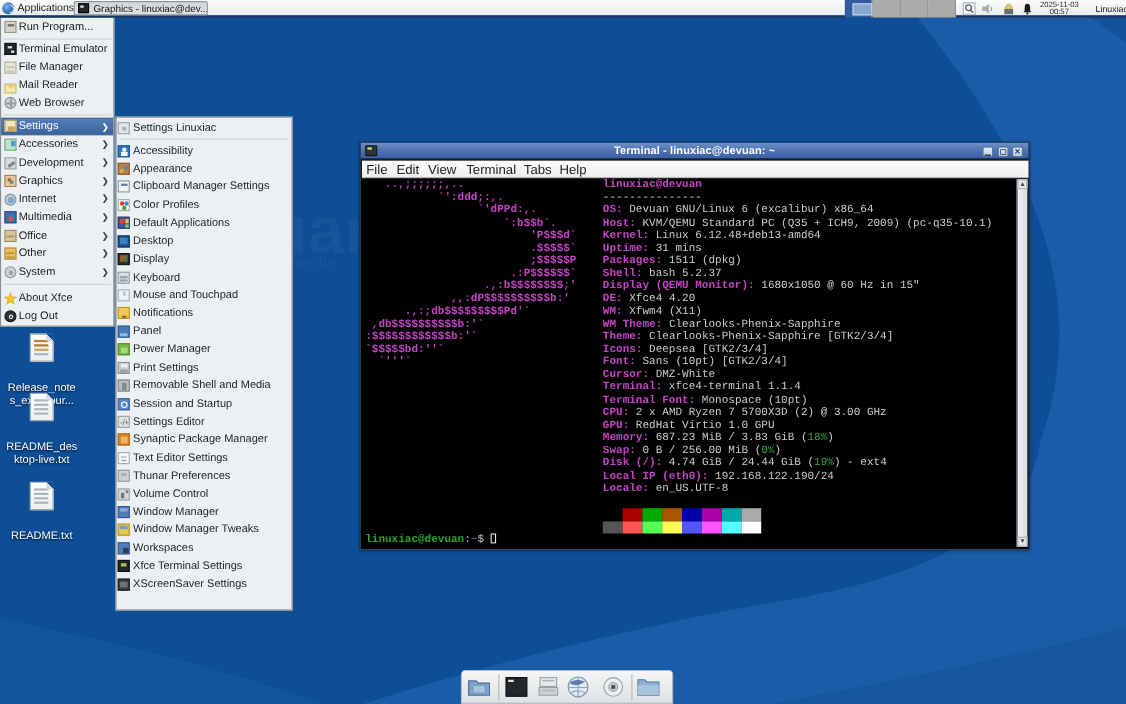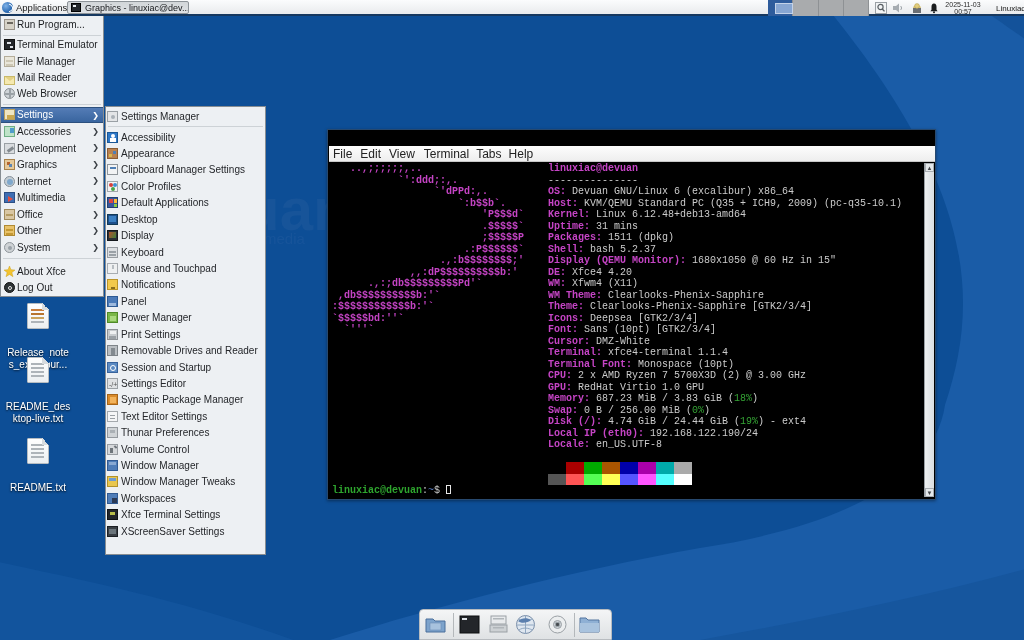--- a/index.html
+++ b/index.html
@@ -154,20 +154,27 @@
   <div class="sheet">
       <span class="l" style="top:5px"></span>
       <span class="l" style="top:9px"></span>
       <span class="l" style="top:13px"></span>
       <span class="l" style="top:17px"></span>
     </div>
   <div class="dlabel">README.txt</div>
 </div>
 
 <div id="win" class="abs">
+  <div id="titlebar">
+    <span class="wicon"></span>
+    <div id="title">Terminal - linuxiac@devuan: ~</div>
+    <span class="wbtn" style="right:32px">▁</span>
+      <span class="wbtn" style="right:18px">▢</span>
+      <span class="wbtn" style="right:5px">✕</span>
+  </div>
   <div id="menubar">
       <span>File</span>
       <span>Edit</span>
       <span>View</span>
       <span>Terminal</span>
       <span>Tabs</span>
       <span>Help</span>
     </div>
   <pre id="termtext"><span class="m">   ..,;;;;;;,..</span>                     <span class="m">linuxiac@devuan</span>
 <span class="m">           `':ddd;:,.</span>               ---------------
@@ -317,21 +324,21 @@
         <span style="position:absolute;left:3px;top:3px;width:4px;height:4px;border:1px solid #e8e8e8;border-radius:50%"></span>
       </span>
       <span class="ml">Log Out</span>
     </div>
 </div>
 <div id="submenu" class="abs">
 <div class="si">
       <span class="ic2" style="background:#e3e5e7;border:1px solid #9aa0a5">
         <span style="position:absolute;left:3px;top:3px;width:4px;height:4px;border-radius:50%;background:#aab1b7"></span>
       </span>
-      <span class="ml2">Settings Manager</span>
+      <span class="ml2">Settings Linuxiac</span>
     </div>
 <div class="msep2"></div>
 <div class="si">
       <span class="ic2" style="background:#2d78c8;border:1px solid #1b5795">
         <span style="position:absolute;left:3px;top:1px;width:4px;height:4px;border-radius:50%;background:#fff"></span>
         <span style="position:absolute;left:2px;top:5px;width:6px;height:4px;background:#fff"></span>
       </span>
       <span class="ml2">Accessibility</span>
     </div>
 <div class="si">
@@ -410,21 +417,21 @@
       <span class="ic2" style="background:#c7cbce;border:1px solid #8d9296">
         <span style="position:absolute;left:2px;top:1px;width:6px;height:3px;background:#eef0f1"></span>
         <span style="position:absolute;left:1px;top:6px;right:1px;height:3px;background:#9aa0a5"></span>
       </span>
       <span class="ml2">Print Settings</span>
     </div>
 <div class="si">
       <span class="ic2" style="background:#b9bec2;border:1px solid #7d8388">
         <span style="position:absolute;left:3px;top:2px;width:4px;height:7px;background:#838a90"></span>
       </span>
-      <span class="ml2">Removable Drives and Reader</span>
+      <span class="ml2">Removable Shell and Media</span>
     </div>
 <div class="si">
       <span class="ic2" style="background:#5b8ac2;border:1px solid #38639c">
         <span style="position:absolute;left:2px;top:2px;width:6px;height:6px;border:1px solid #fff;border-radius:50%"></span>
       </span>
       <span class="ml2">Session and Startup</span>
     </div>
 <div class="si">
       <span class="ic2" style="background:#dfe1e3;border:1px solid #9ba0a4">
         <span style="position:absolute;left:1px;top:4px;font-size:7px;line-height:4px;color:#555">-/+</span>

